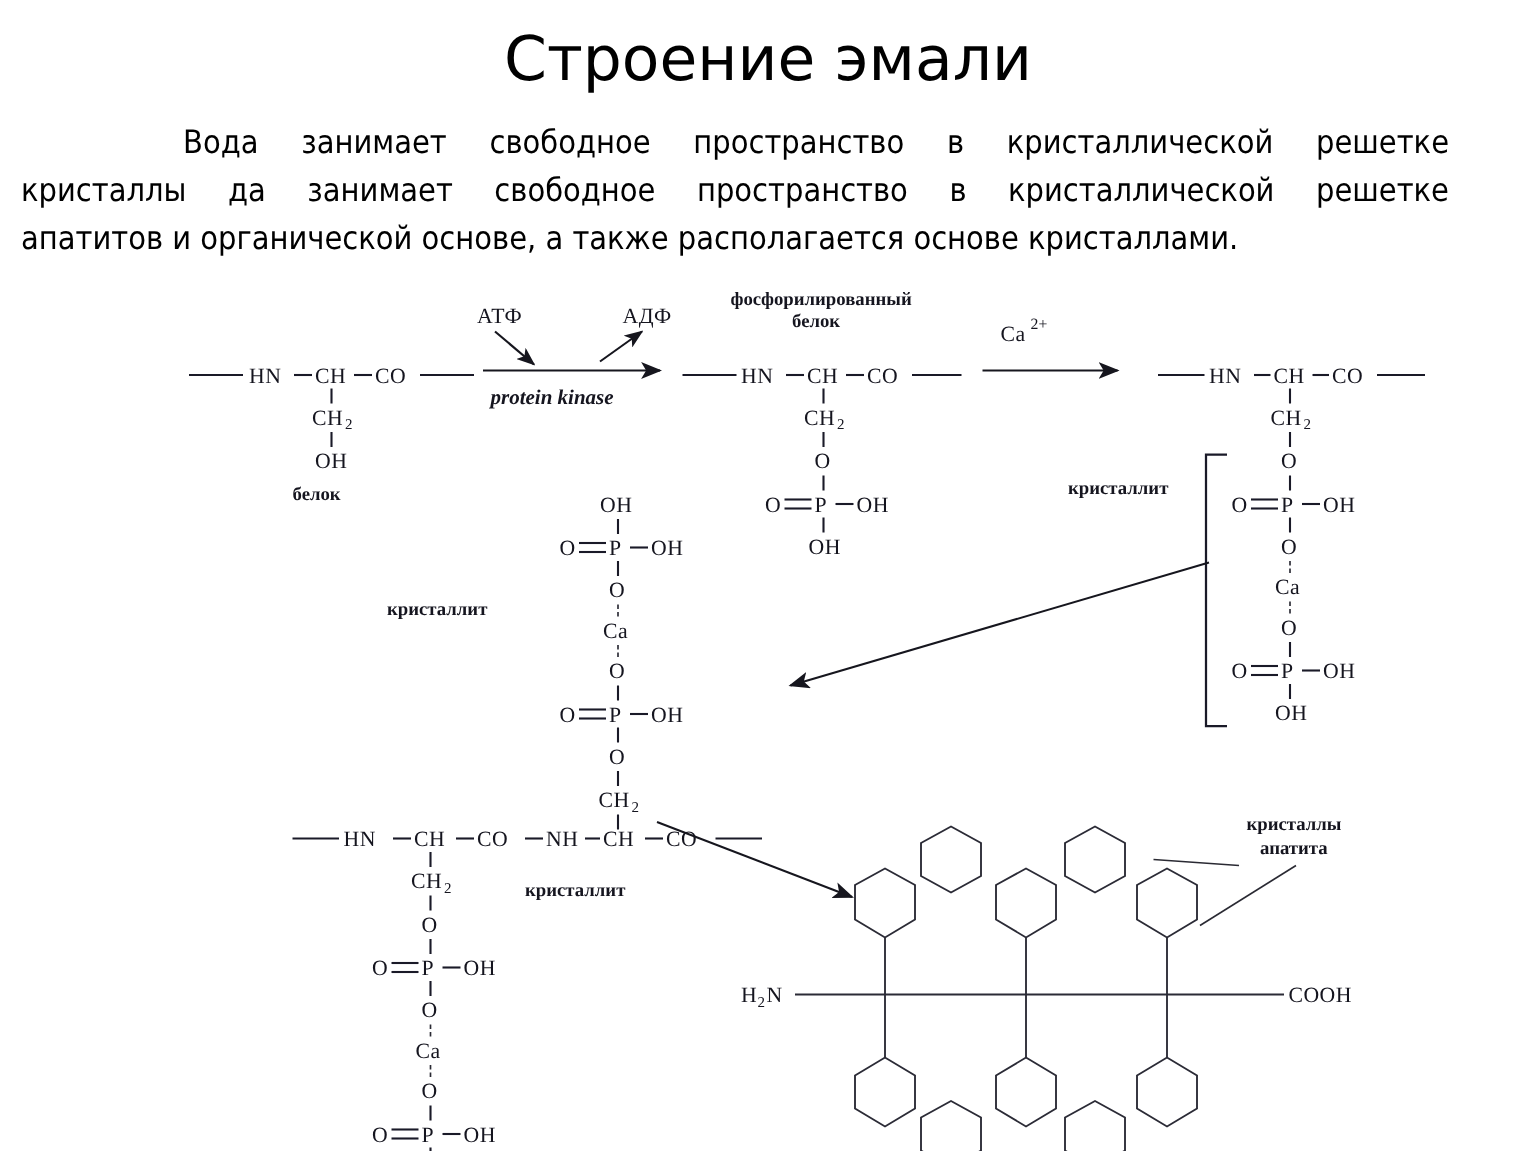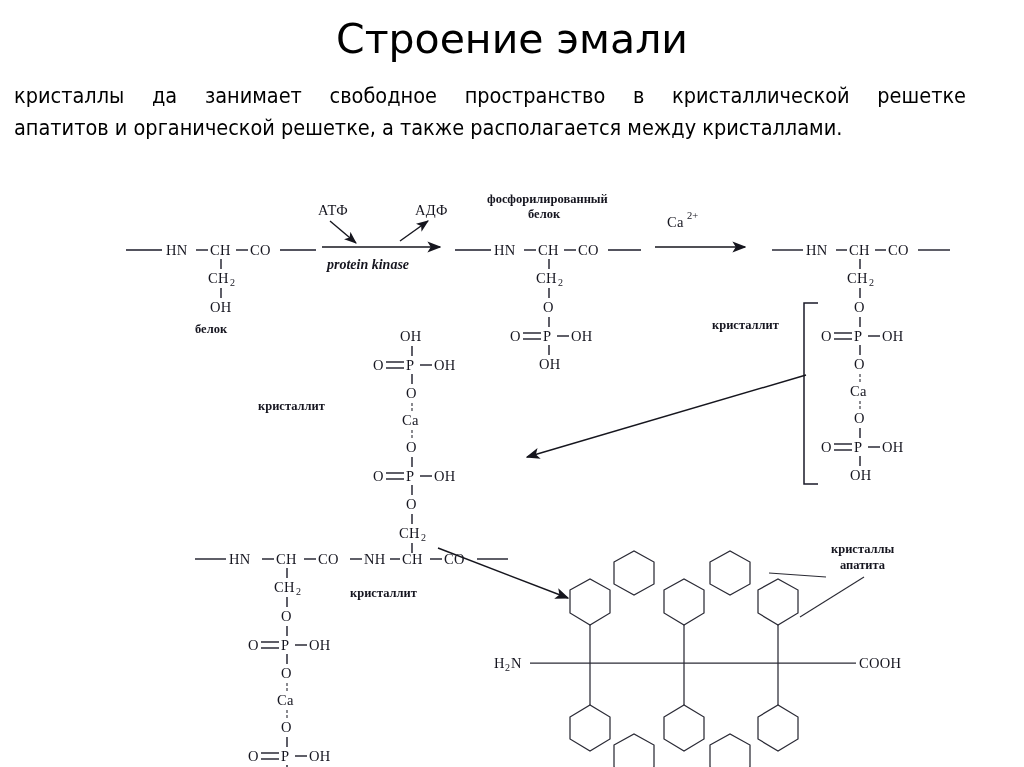--- a/index.html
+++ b/index.html
@@ -95,22 +95,23 @@
   .bracket  { stroke: #1a1a28; stroke-width: 1.5; fill: none; }
 </style>
 </head>
 <body>
 
 <div id="slide">
 
   <div id="page-title">Строение эмали</div>
 
   <div id="body-text">
+    <p class="first just">Вода занимает свободное пространство в кристаллической решетке</p>
     <p class="just">кристаллы да занимает свободное пространство в кристаллической решетке</p>
-    <p>апатитов и органической решетке, а также располагается между кристаллами.</p>
+    <p>апатитов и органической основе, а также располагается основе кристаллами.</p>
   </div>
 
   <div id="diagram">
     <svg class="layer" viewBox="0 0 1024 582" xmlns="http://www.w3.org/2000/svg">
       <defs>
         <marker id="ah" markerWidth="10" markerHeight="8" refX="9" refY="4" orient="auto">
           <path d="M0,0 L10,4 L0,8 L2.4,4 z" fill="#16161e"></path>
         </marker>
         <marker id="ahs" markerWidth="9" markerHeight="7" refX="8.2" refY="3.5" orient="auto">
           <path d="M0,0 L9,3.5 L0,7 L2.2,3.5 z" fill="#16161e"></path>

